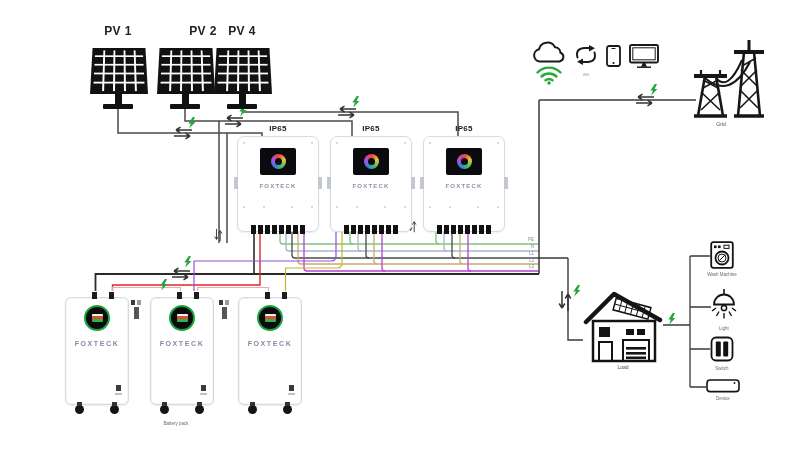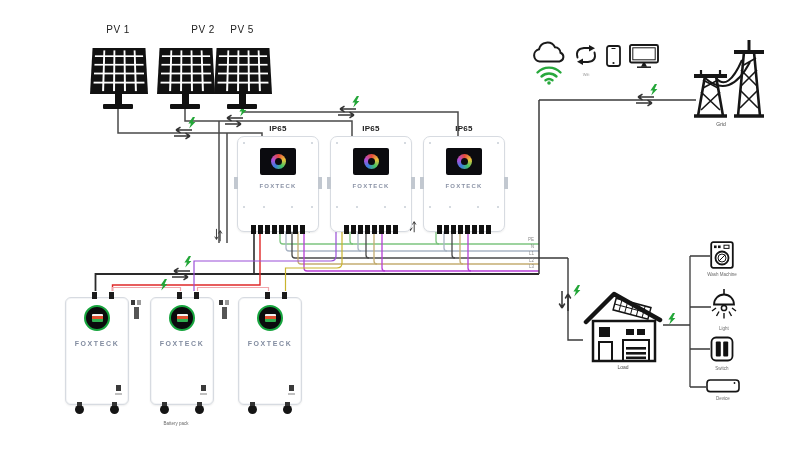--- a/index.html
+++ b/index.html
@@ -1,20 +1,20 @@
 <!DOCTYPE html>
 <html><head>
 <meta charset="utf-8">
 <style>
   html,body{margin:0;padding:0;background:#fff;}
   .stage{position:relative;width:800px;height:450px;background:#ffffff;overflow:hidden;
          font-family:"Liberation Sans", sans-serif;}
   .abs{position:absolute;}
   .lbl{position:absolute;text-align:center;color:#222;}
-  .pv-label{font-size:10px;font-weight:normal;letter-spacing:.4px;width:56px;}
+  .pv-label{font-size:12px;font-weight:bold;letter-spacing:.4px;width:56px;}
   .inv-rating{position:absolute;top:-13px;left:0;width:100%;text-align:center;
               font-size:8px;font-weight:bold;color:#222;letter-spacing:.3px;}
   .tiny{font-size:5px;color:#4a4a4a;}
   .micro{font-size:4.5px;color:#6a6a6a;}
   .wire-lbl{position:absolute;width:16px;text-align:right;font-size:4.5px;color:#8a8a8a;}
 
   
   .wires{position:absolute;left:0;top:0;}
 
   
@@ -152,21 +152,21 @@
     <use href="#bolt" x="352" y="96"></use>
     <use href="#bolt" x="650" y="84"></use>
     <use href="#bolt" x="184" y="256"></use>
     <use href="#bolt" x="160" y="279"></use>
     <use href="#bolt" x="573" y="285"></use>
     <use href="#bolt" x="668" y="313"></use>
   </svg>
 
   <div class="lbl pv-label" style="left:90px;top:24px">PV 1</div>
   <div class="lbl pv-label" style="left:175px;top:24px">PV 2</div>
-  <div class="lbl pv-label" style="left:214px;top:24px">PV 5</div>
+  <div class="lbl pv-label" style="left:214px;top:24px">PV 4</div>
 
   <div class="pv" style="left:90px;top:42px">
     <div class="pv-panel">
         <div class="pv-cells"></div>
       </div>
     <div class="pv-pole"></div>
     <div class="pv-base"></div>
   </div>
   <div class="pv" style="left:157px;top:42px">
     <div class="pv-panel">

